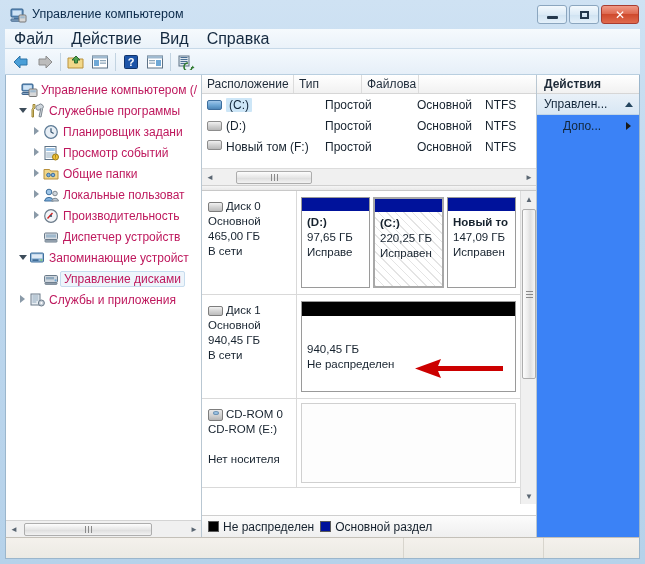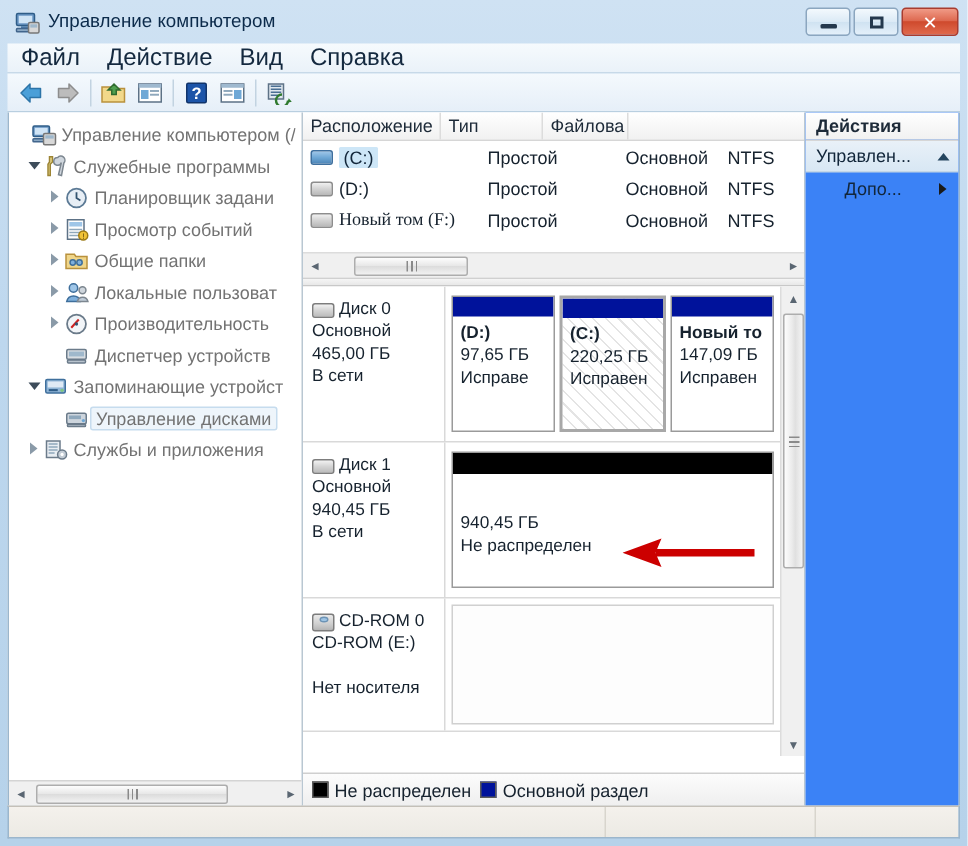--- a/index.html
+++ b/index.html
@@ -74,21 +74,21 @@
     display:flex;
   }
   
   .treepane{
     width:196px;height:462px;position:relative;background:#ffffff;
     border-right:1px solid #b9c7d2;box-sizing:border-box;overflow:hidden;
   }
   .tree{position:absolute;left:0;top:4px;width:196px;}
   .trow{
     height:21px;display:flex;align-items:center;white-space:nowrap;
-    font-size:12px;color:#737373;padding-left:4px;box-sizing:border-box;
+    font-size:12px;color:#be185d;padding-left:4px;box-sizing:border-box;
   }
   .trow.sel .tlabel{
     background:#eef5fb;border:1px solid #c6dcee;border-radius:2px;
     padding:0px 3px;margin-left:-3px;
   }
   .tw{display:inline-block;width:11px;height:11px;flex:none;position:relative;}
   .arrow-closed{
     position:absolute;left:2px;top:1px;width:0;height:0;
     border-left:5px solid #8a9aa8;border-top:4px solid transparent;border-bottom:4px solid transparent;
   }
@@ -563,21 +563,21 @@
           <div class="vc" style="width:118px;display:flex;align-items:center;">
             <span class="drive-ico gray"></span>
             <span>(D:)</span>
           </div>
           <div class="vc" style="width:92px">Простой</div>
           <div class="vc" style="width:68px">Основной</div>
           <div class="vc" style="width:57px">NTFS</div>
         </div>
 
         <div class="volrow">
-          <div class="vc" style="width:118px;display:flex;align-items:center;font-family:Liberation Serif, serif;">
+          <div class="vc" style="width:118px;display:flex;align-items:flex-start;">
             <span class="drive-ico gray"></span>
             <span>Новый том (F:)</span>
           </div>
           <div class="vc" style="width:92px">Простой</div>
           <div class="vc" style="width:68px">Основной</div>
           <div class="vc" style="width:57px">NTFS</div>
         </div>
 
         <div class="vol-hscroll">
           <div class="hs-arrow">◄</div>

